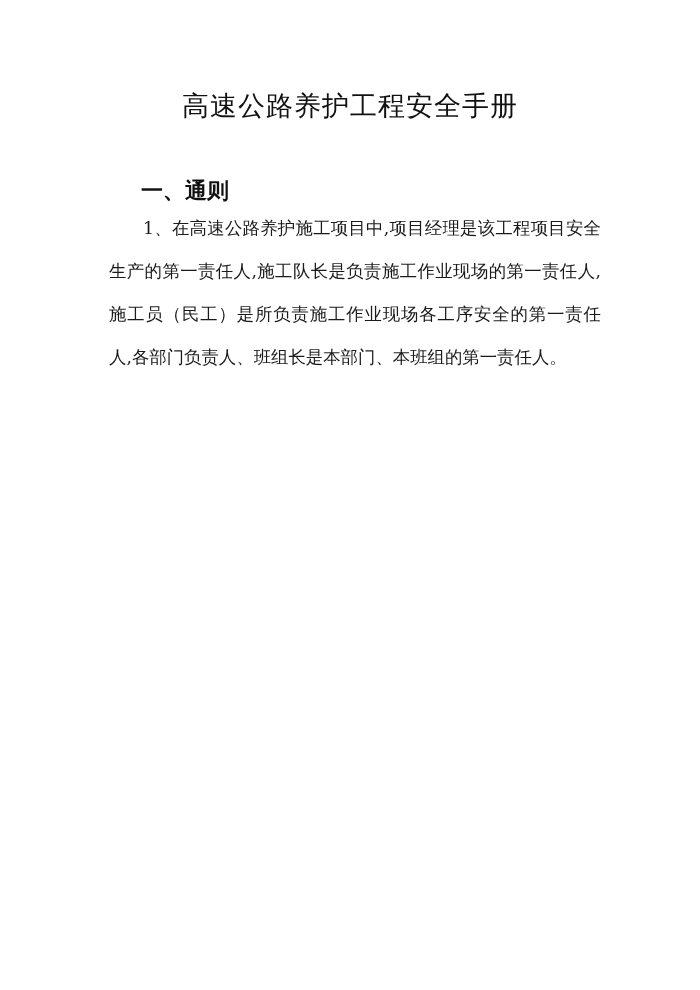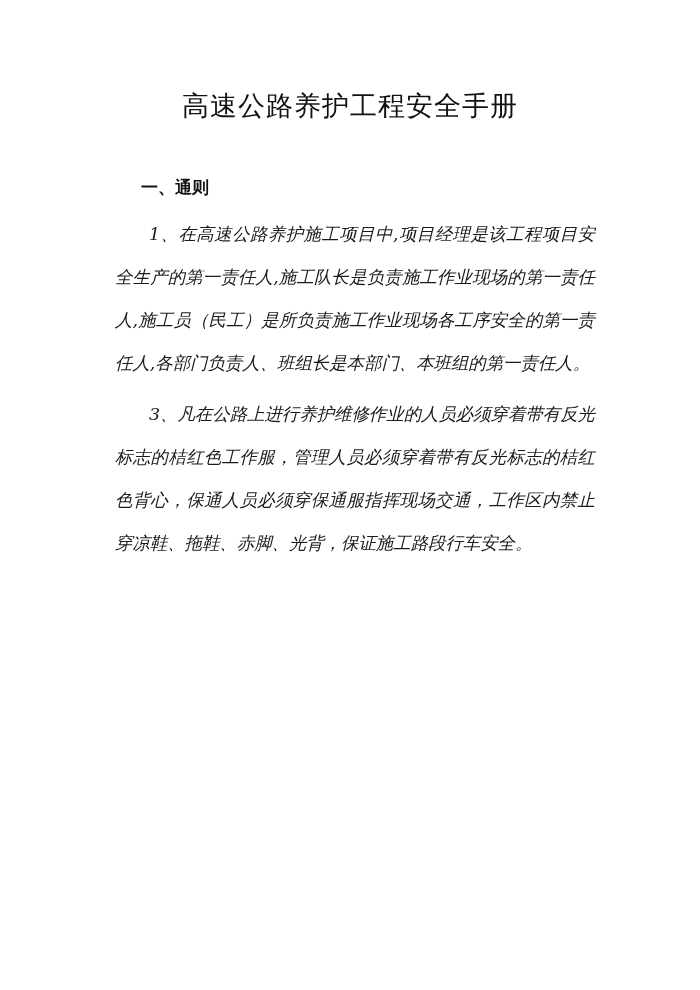--- a/index.html
+++ b/index.html
@@ -4,28 +4,27 @@
 <style>
   html, body { margin: 0; padding: 0; background: #ffffff; }
   body { width: 700px; height: 990px; position: relative; overflow: hidden;
          font-family: "DejaVu Serif", "Liberation Serif", serif; color: #1a1a1a; }
   .page { position: absolute; left: 0; top: 0; width: 700px; height: 776px; background: #fff; }
   .title { position: absolute; top: 88px; left: 0; width: 700px; text-align: center;
            font-family: "DejaVu Sans", "Liberation Sans", sans-serif;
            font-size: 27px; letter-spacing: 1px; color: #111; }
   .section-heading { position: absolute; top: 176px; left: 141px;
            font-family: "DejaVu Sans", "Liberation Sans", sans-serif;
-           font-size: 17px; font-weight: bold; color: #111; }
+           font-size: 22px; font-weight: bold; color: #111; }
   .body { position: absolute; top: 205px; left: 107px; width: 496px; }
-  .para { margin: 8px; font-size: 17.4px; line-height: 43px; text-align: justify;
-          text-align-last: left; text-indent: 34px; word-break: break-all; font-style: italic; }
+  .para { margin: 2px; font-size: 17.4px; line-height: 43px; text-align: justify;
+          text-align-last: left; text-indent: 34px; word-break: break-all; }
 </style>
 </head>
 <body>
 
 <div class="page">
   <div class="title">高速公路养护工程安全手册</div>
   <div class="section-heading">一、通则</div>
   <div class="body">
     <p class="para">1、在高速公路养护施工项目中,项目经理是该工程项目安全生产的第一责任人,施工队长是负责施工作业现场的第一责任人,施工员（民工）是所负责施工作业现场各工序安全的第一责任人,各部门负责人、班组长是本部门、本班组的第一责任人。</p>
-    <p class="para">3、凡在公路上进行养护维修作业的人员必须穿着带有反光标志的桔红色工作服，管理人员必须穿着带有反光标志的桔红色背心，保通人员必须穿保通服指挥现场交通，工作区内禁止穿凉鞋、拖鞋、赤脚、光背，保证施工路段行车安全。</p>
   </div>
 </div>
 
 </body></html>

